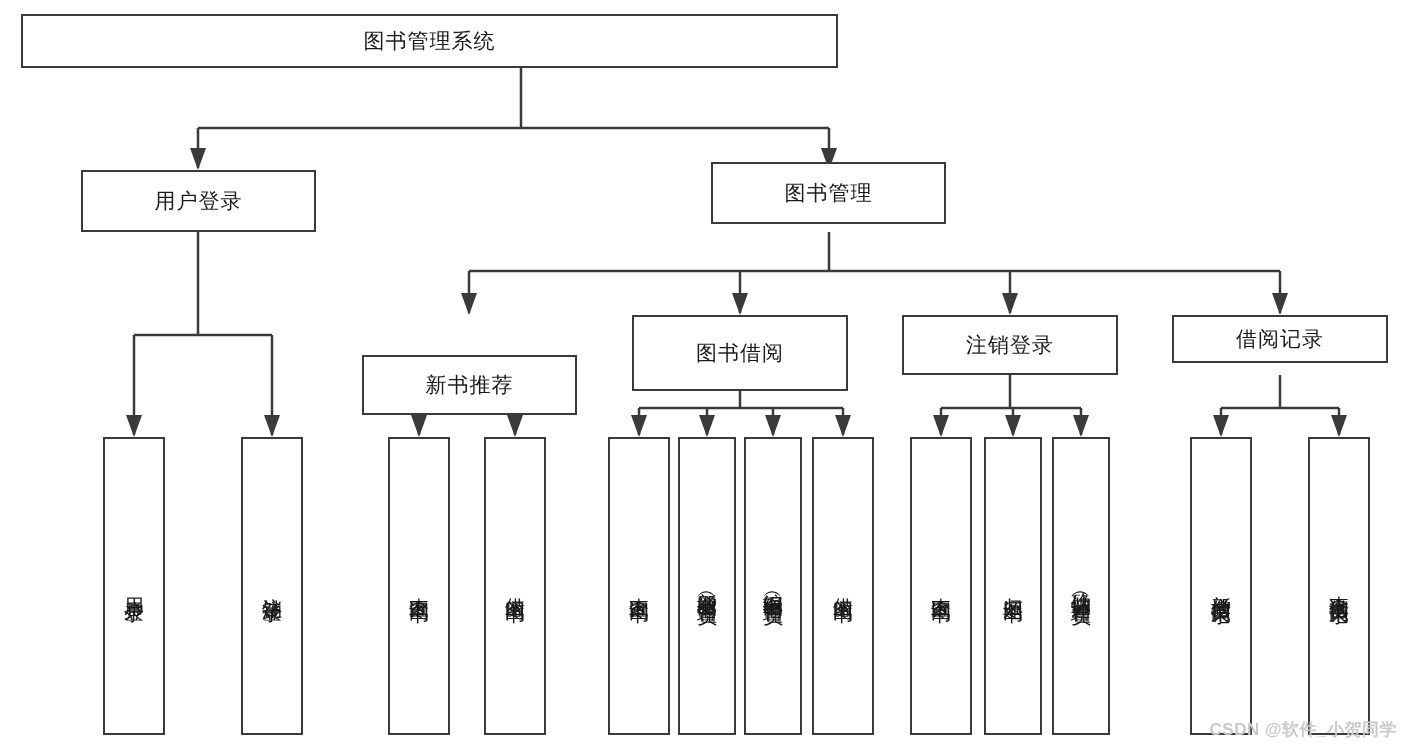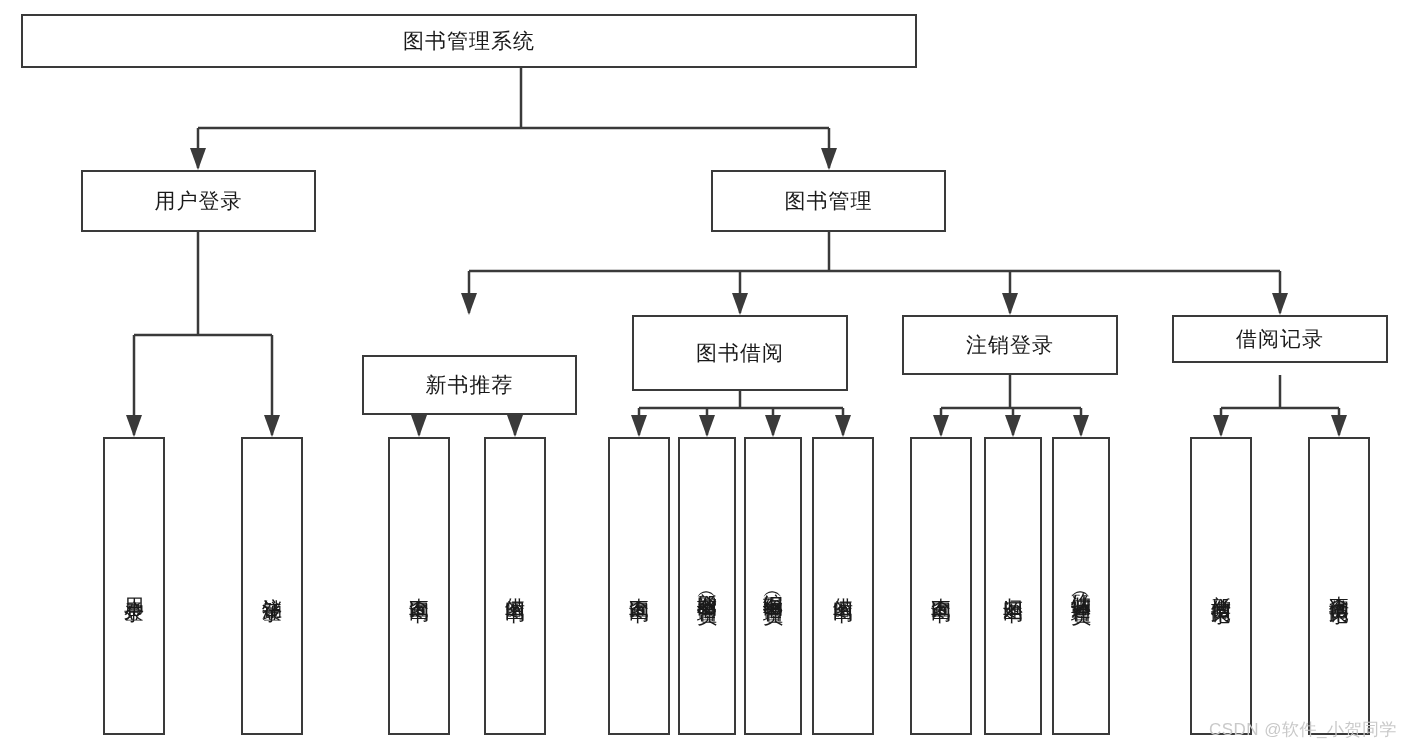--- a/index.html
+++ b/index.html
@@ -6,21 +6,21 @@
   body{width:1405px;height:747px;overflow:hidden;font-family:"Liberation Sans","DejaVu Sans",sans-serif;}
   #canvas{position:relative;width:1405px;height:747px;background:#ffffff;}
   svg.links{position:absolute;left:0;top:0;width:1405px;height:747px;pointer-events:none;}
   .node{position:absolute;box-sizing:border-box;border:2.5px solid #3a3a3a;background:#ffffff;
         display:flex;align-items:center;justify-content:center;color:#1a1a1a;}
   .node.h{font-size:21px;letter-spacing:1px;line-height:1.2;}
   .node.v{font-size:20px;letter-spacing:2px;line-height:1.25;}
   .node.v .vtext{writing-mode:vertical-rl;text-orientation:upright;white-space:nowrap;
                  display:block;text-align:center;}
   .wm{position:absolute;right:8px;bottom:6px;font-size:17px;color:#c9c9c9;letter-spacing:.5px;
-      font-family:"Liberation Sans","DejaVu Sans",sans-serif;}
+      font-family:"Liberation Sans","DejaVu Sans",sans-serif;font-weight:bold;}
 </style>
 </head>
 <body>
 
 <div id="canvas">
 
   <svg class="links" viewBox="0 0 1405 747" id="link-svg">
       <line x1="521" y1="68" x2="521" y2="128" stroke="#3a3a3a" stroke-width="2.5"></line>
       <line x1="198" y1="128" x2="829" y2="128" stroke="#3a3a3a" stroke-width="2.5"></line>
       <line x1="198" y1="128" x2="198" y2="168" stroke="#3a3a3a" stroke-width="2.5"></line>
@@ -68,29 +68,29 @@
       <line x1="1081" y1="408" x2="1081" y2="435" stroke="#3a3a3a" stroke-width="2.5"></line>
       <polygon points="1073,415 1089,415 1081,437" fill="#3a3a3a"></polygon>
       <line x1="1280" y1="375" x2="1280" y2="408" stroke="#3a3a3a" stroke-width="2.5"></line>
       <line x1="1221" y1="408" x2="1339" y2="408" stroke="#3a3a3a" stroke-width="2.5"></line>
       <line x1="1221" y1="408" x2="1221" y2="435" stroke="#3a3a3a" stroke-width="2.5"></line>
       <polygon points="1213,415 1229,415 1221,437" fill="#3a3a3a"></polygon>
       <line x1="1339" y1="408" x2="1339" y2="435" stroke="#3a3a3a" stroke-width="2.5"></line>
       <polygon points="1331,415 1347,415 1339,437" fill="#3a3a3a"></polygon>
     </svg>
 
-  <div class="node h" id="title-node" style="left: 21px; top: 14px; width: 896px; height: 54px; align-items: center;">
+  <div class="node h" id="title-node" style="left: 21px; top: 14px; width: 817px; height: 54px; align-items: center;">
     <span>图书管理系统</span>
   </div>
 
   <div id="level2-layer">
       <div class="node h" style="left: 81px; top: 170px; width: 235px; height: 62px;">
         <span>用户登录</span>
       </div>
-      <div class="node h" style="left: 711px; top: 170px; width: 235px; height: 62px;">
+      <div class="node h" style="left: 711px; top: 162px; width: 235px; height: 62px;">
         <span>图书管理</span>
       </div>
     </div>
   <div id="level3-layer">
       <div class="node h" style="left: 362px; top: 315px; width: 215px; height: 60px; margin-top: 40px;">
         <span>新书推荐</span>
       </div>
       <div class="node h" style="left: 632px; top: 315px; width: 216px; height: 76px;">
         <span>图书借阅</span>
       </div>

